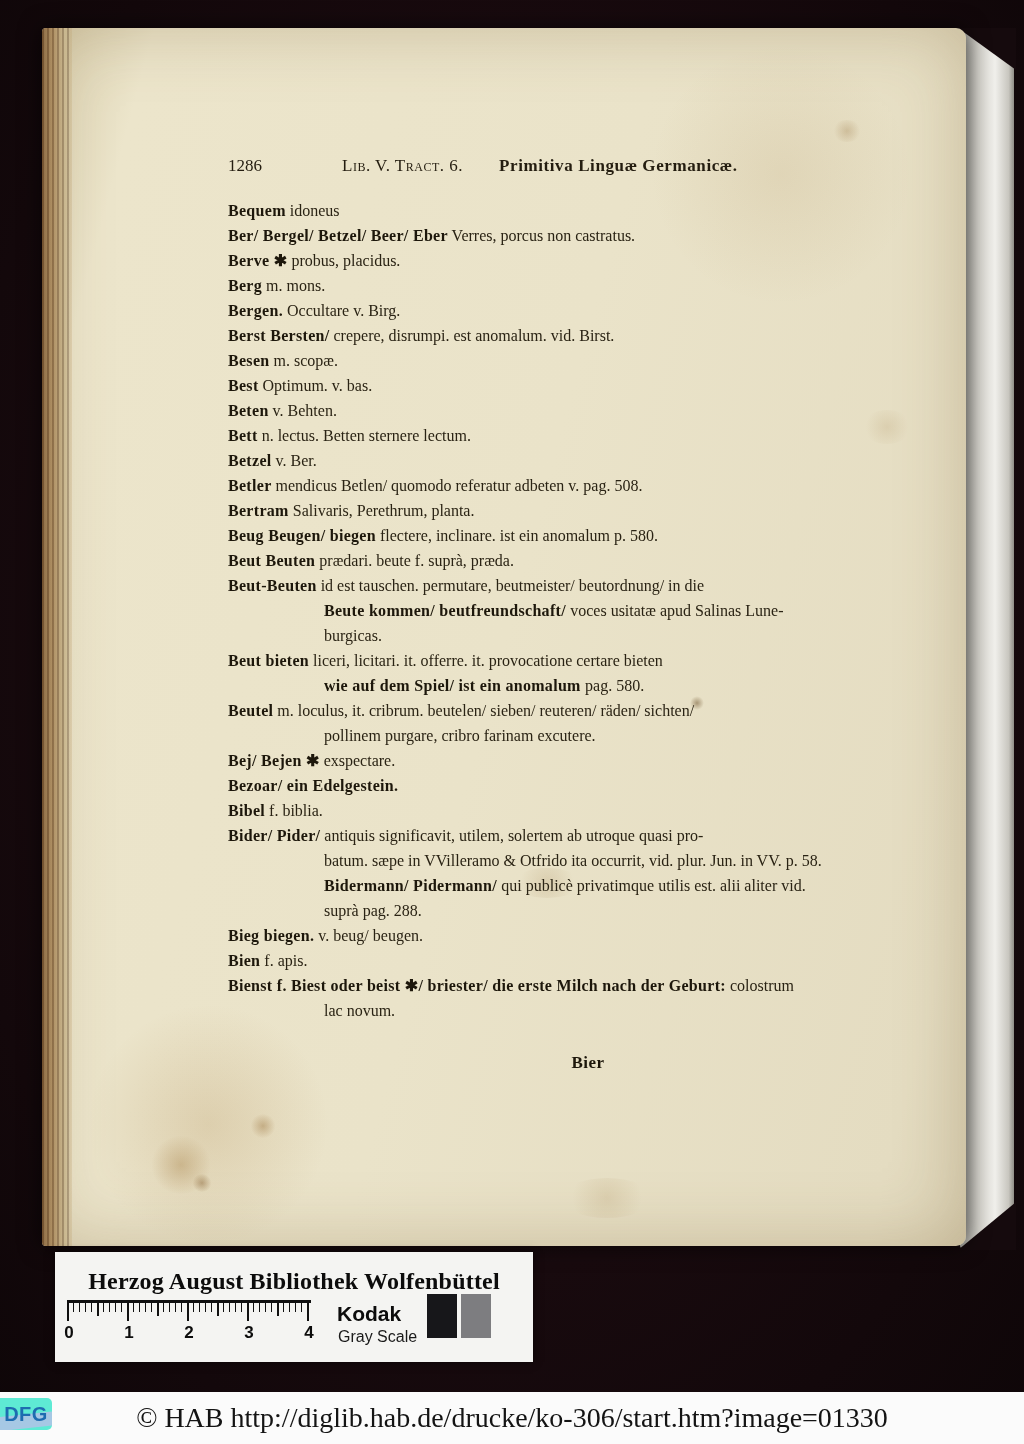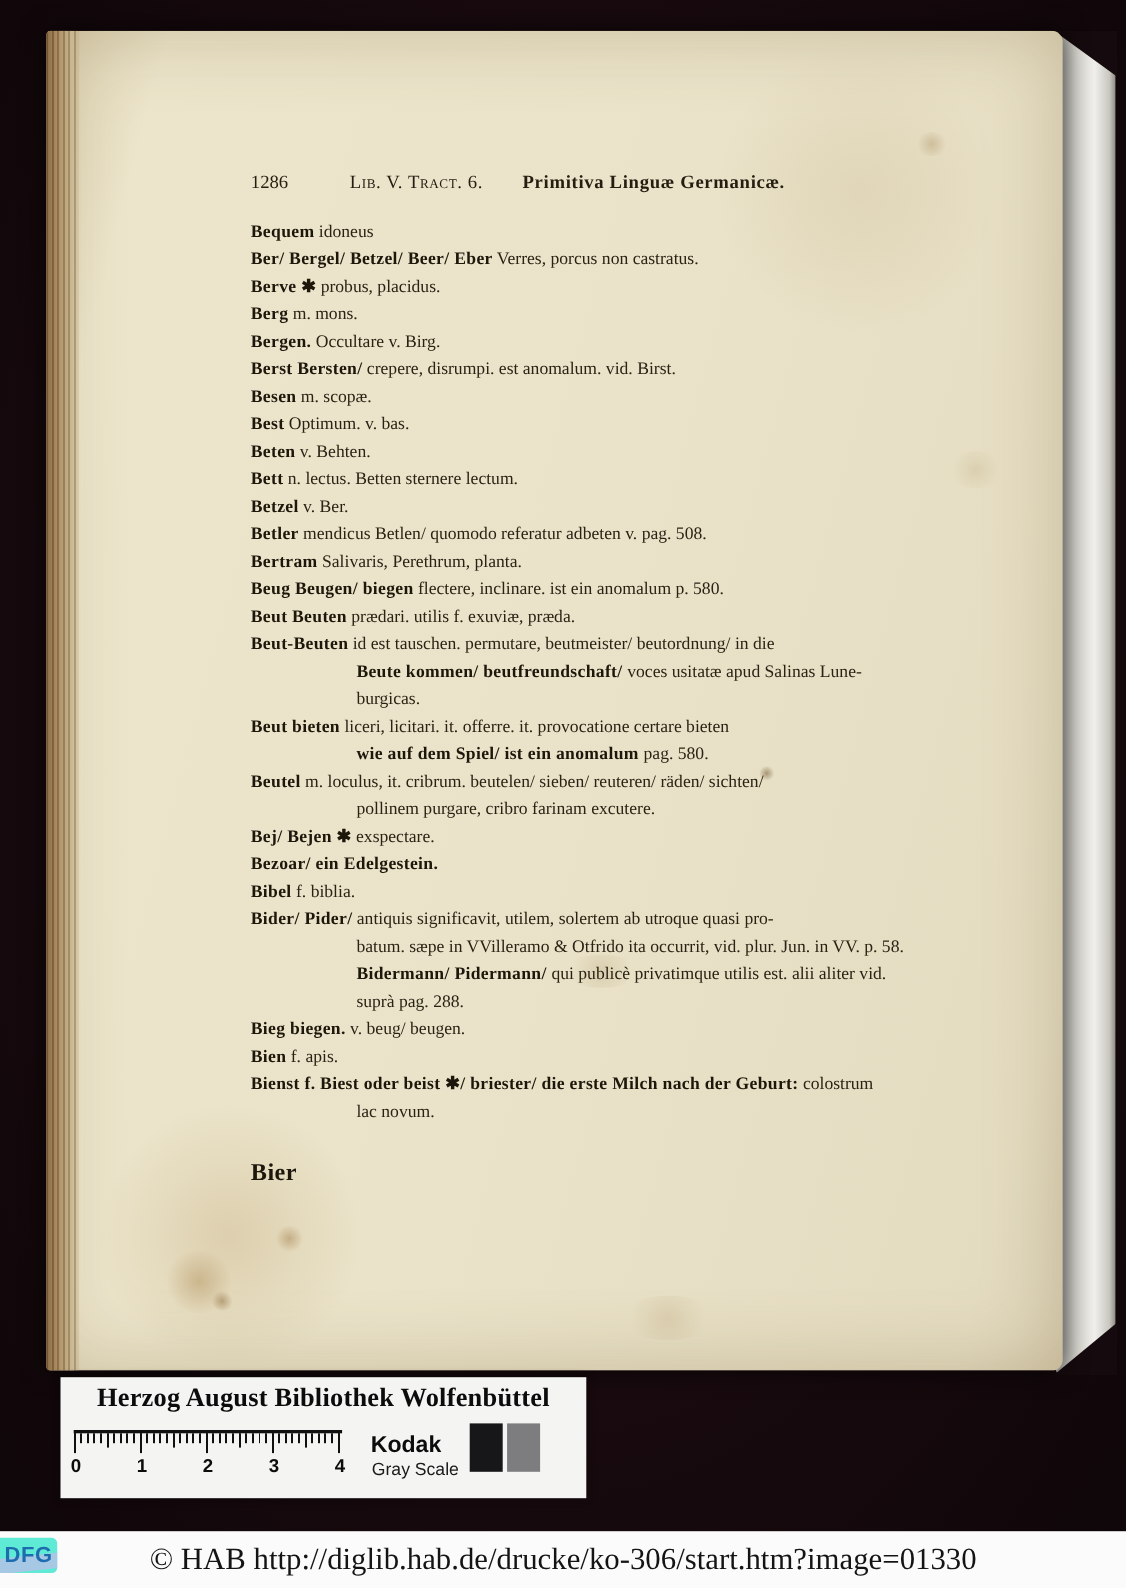--- a/index.html
+++ b/index.html
@@ -45,46 +45,46 @@
   .s5 { left:648px; top:668px; width:14px; height:14px; background:radial-gradient(circle,rgba(90,60,20,.45),rgba(90,60,20,0) 70%); }
   .s6 { left:820px; top:382px; width:50px; height:34px; background:radial-gradient(circle,rgba(150,110,50,.14),rgba(150,110,50,0) 70%); }
   .s7 { left:470px; top:840px; width:70px; height:30px; background:radial-gradient(circle,rgba(140,100,45,.16),rgba(140,100,45,0) 70%); }
   .s8 { left:790px; top:92px; width:30px; height:22px; background:radial-gradient(circle,rgba(140,100,45,.25),rgba(140,100,45,0) 70%); }
 
   
   .pageheader {
     position:absolute; left:186px; top:128px; width:720px;
     font-size:17px; color:#241d10; white-space:nowrap;
   }
-  .pageheader .pagenum { font-weight:400; margin-right:56px; }
+  .pageheader .pagenum { font-weight:400; margin-right:80px; }
   .pageheader .mid { font-variant:small-caps; margin-right:36px; letter-spacing:.5px; }
   .pageheader .right { font-weight:600; letter-spacing:.6px; }
 
   .entries {
     position:absolute; left:186px; top:170px; width:720px;
     font-size:16px; line-height:25px; color:#2a2314;
   }
   .entry-main { padding-left:96px; text-indent:-96px; }
   .entry-cont { padding-left:96px; }
   .fraktur { font-weight:700; letter-spacing:.3px; color:#1d170b; }
   .roman { font-weight:400; }
 
   .catchword {
     position:absolute; left:186px; top:1025px; width:720px;
-    text-align:left; font-weight:700; font-size:22px; color:#1d170b; letter-spacing:.4px;
+    text-align:center; font-weight:700; font-size:17px; color:#1d170b; letter-spacing:.4px;
   }
 
   
   .card {
     position:absolute; left:55px; top:1252px; width:478px; height:110px;
     background:#f4f4f2; box-shadow:0 0 8px rgba(0,0,0,.55);
   }
   .card-title {
     text-align:center; font-family:"Liberation Serif",serif; font-weight:700;
-    font-size:24px; color:#0c0c0c; padding-top:6px; letter-spacing:.2px;
+    font-size:24px; color:#0c0c0c; padding-top:16px; letter-spacing:.2px;
   }
   .ruler { position:absolute; left:12px; top:48px; width:244px; height:46px; border-top:3px solid #101010; }
   .ticks-small { position:absolute; left:0; top:0; width:100%; height:9px;
     background:repeating-linear-gradient(90deg,#101010 0 1.5px, transparent 1.5px 6px); }
   .ticks-mid { position:absolute; left:0; top:0; width:100%; height:13px;
     background:repeating-linear-gradient(90deg,#101010 0 2px, transparent 2px 30px); }
   .ticks-big { position:absolute; left:0; top:0; width:100%; height:18px;
     background:repeating-linear-gradient(90deg,#101010 0 2px, transparent 2px 60px); }
   .ruler-nums { position:absolute; left:0; top:20px; width:100%; height:24px; }
   .ruler-num {
@@ -182,21 +182,21 @@
       <div class="entry">
         <div class="entry-main"><span class="fraktur">Betler</span><span class="roman"> mendicus Betlen/ quomodo referatur adbeten v. pag. 508.</span></div>
       </div>
       <div class="entry">
         <div class="entry-main"><span class="fraktur">Bertram</span><span class="roman"> Salivaris, Perethrum, planta.</span></div>
       </div>
       <div class="entry">
         <div class="entry-main"><span class="fraktur">Beug Beugen/ biegen</span><span class="roman"> flectere, inclinare. ist ein anomalum p. 580.</span></div>
       </div>
       <div class="entry">
-        <div class="entry-main"><span class="fraktur">Beut Beuten</span><span class="roman"> prædari. utilis f. exuviæ, præda.</span></div>
+        <div class="entry-main"><span class="fraktur">Beut Beuten</span><span class="roman"> prædari. beute f. suprà, præda.</span></div>
       </div>
       <div class="entry">
         <div class="entry-main"><span class="fraktur">Beut-Beuten</span><span class="roman"> id est tauschen. permutare, beutmeister/ beutordnung/ in die</span></div>
         <div class="entry-cont"><span class="fraktur">Beute kommen/ beutfreundschaft/ </span><span class="roman">voces usitatæ apud Salinas Lune-</span></div>
         <div class="entry-cont"><span class="roman">burgicas.</span></div>
       </div>
       <div class="entry">
         <div class="entry-main"><span class="fraktur">Beut bieten</span><span class="roman"> liceri, licitari. it. offerre. it. provocatione certare bieten</span></div>
         <div class="entry-cont"><span class="fraktur">wie auf dem Spiel/ ist ein anomalum </span><span class="roman">pag. 580.</span></div>
       </div>

